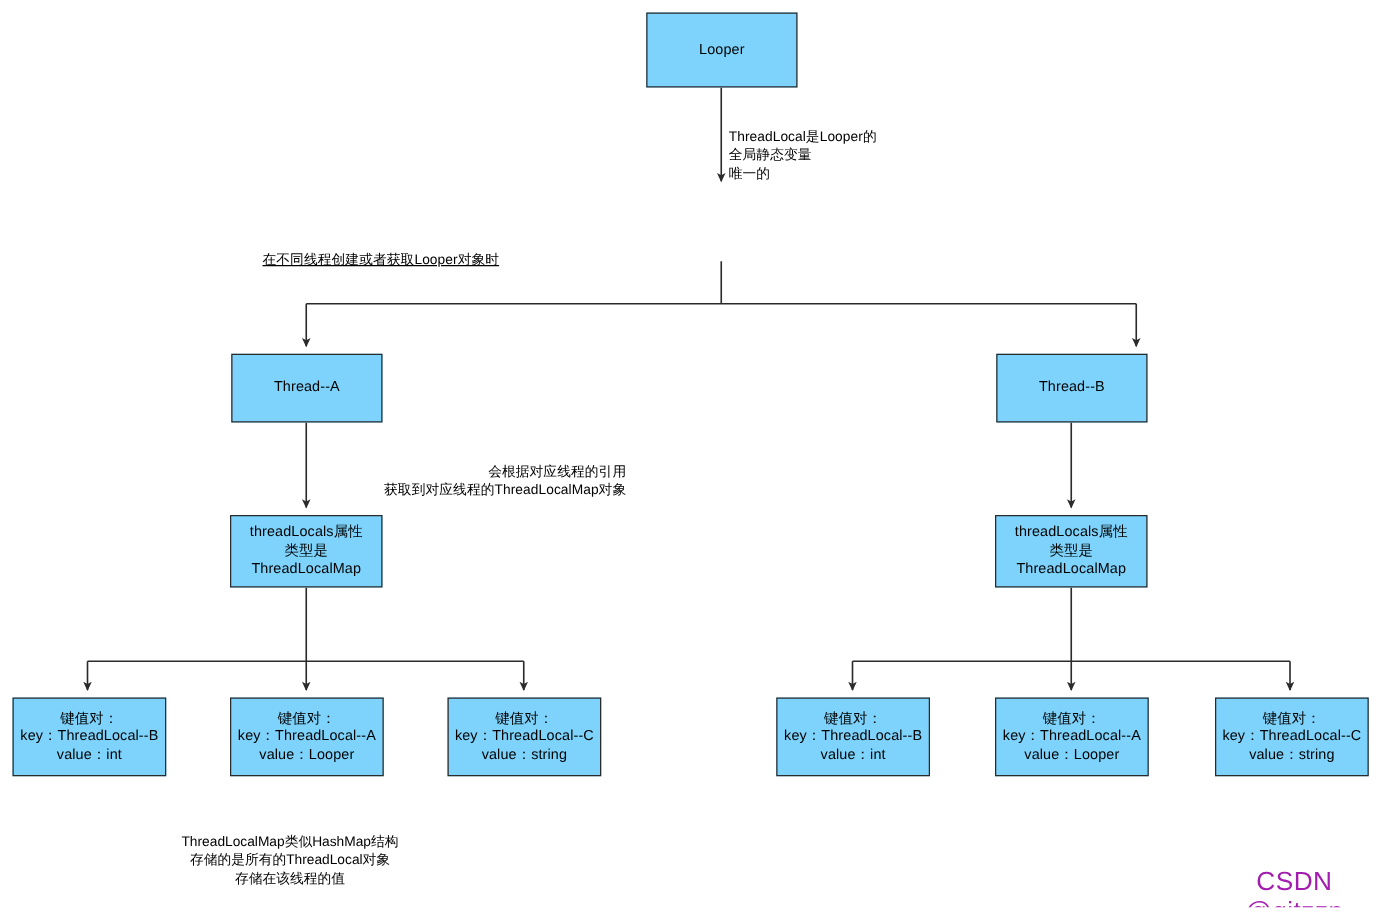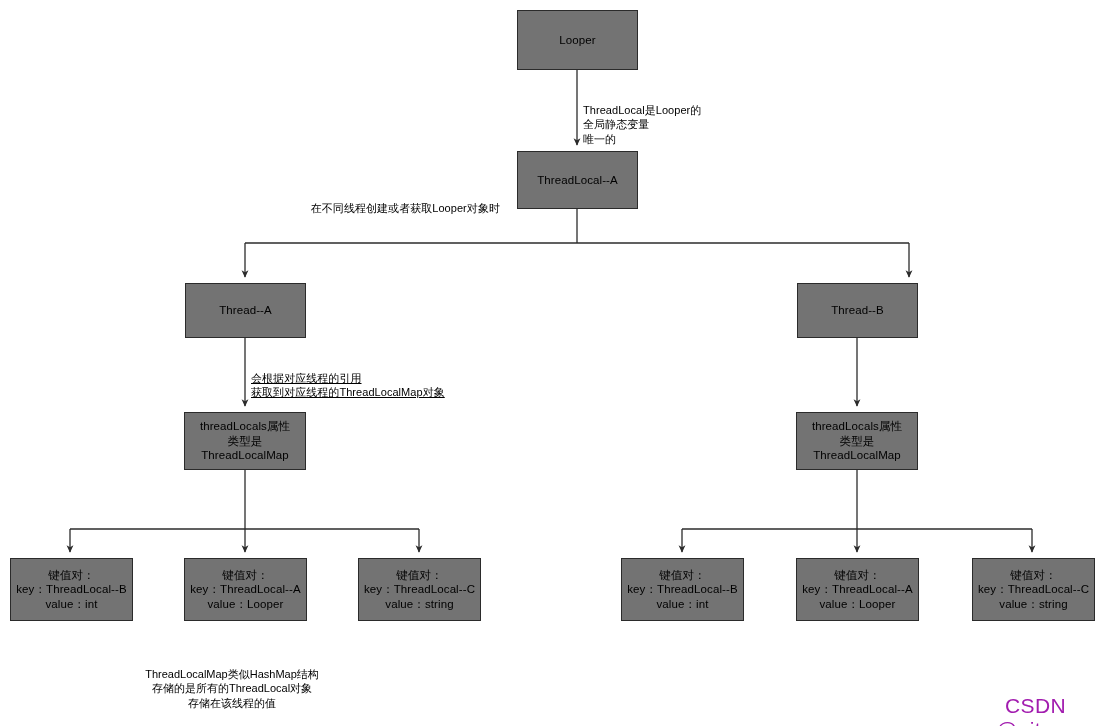--- a/index.html
+++ b/index.html
@@ -24,21 +24,21 @@
     left: 0;
     top: 0;
     width: 1104px;
     height: 726px;
     pointer-events: none;
   }
   .node {
     position: absolute;
     box-sizing: border-box;
     border: 1.3px solid #2b2b2b;
-    background: #737373;
+    background: #7dd3fc;
     display: flex;
     align-items: center;
     justify-content: center;
     text-align: center;
     font-size: 11.5px;
     line-height: 14.5px;
     white-space: pre-line;
     color: #000000;
     letter-spacing: 0.1px;
   }
@@ -103,23 +103,20 @@
       <line x1="682" y1="529" x2="682" y2="552" marker-end="url(#arrow)"></line>
       <line x1="857" y1="529" x2="857" y2="552" marker-end="url(#arrow)"></line>
       <line x1="1032" y1="529" x2="1032" y2="552" marker-end="url(#arrow)"></line>
     </g>
   </svg>
 
   <div class="node" style="left:517px; top:10px; width:121px; height:60px;">
     <span>Looper</span>
   </div>
 
-  <div class="node" style="left:517px; top:151px; width:121px; height:58px;">
-    <span>ThreadLocal--A</span>
-  </div>
 
   <div class="node" style="left:185px; top:283px; width:121px; height:55px;">
     <span>Thread--A</span>
   </div>
 
   <div class="node" style="left:797px; top:283px; width:121px; height:55px;">
     <span>Thread--B</span>
   </div>
 
   <div class="node" style="left:184px; top:412px; width:122px; height:58px;">
@@ -165,25 +162,25 @@
 key：ThreadLocal--C
 value：string</span>
   </div>
 
   <div class="edge-label" style="left:583px; top:89px; width:160px; text-align:left;">
     <span>ThreadLocal是Looper的
 全局静态变量
 唯一的</span>
   </div>
 
-  <div class="edge-label" style="left:210px; top:187px; width:290px; text-align:right;">
+  <div class="edge-label" style="left:210px; top:187px; width:290px; text-align:left;text-decoration:underline;">
     <span>在不同线程创建或者获取Looper对象时</span>
   </div>
 
-  <div class="edge-label" style="left:251px; top:357px; width:250px; text-align:left;text-decoration:underline;">
+  <div class="edge-label" style="left:251px; top:357px; width:250px; text-align:right;">
     <span>会根据对应线程的引用
 获取到对应线程的ThreadLocalMap对象</span>
   </div>
 
 
   <div class="caption" style="left:107px; top:653px; width:250px;">
     <span>ThreadLocalMap类似HashMap结构
 存储的是所有的ThreadLocal对象
 存储在该线程的值</span>
   </div>

